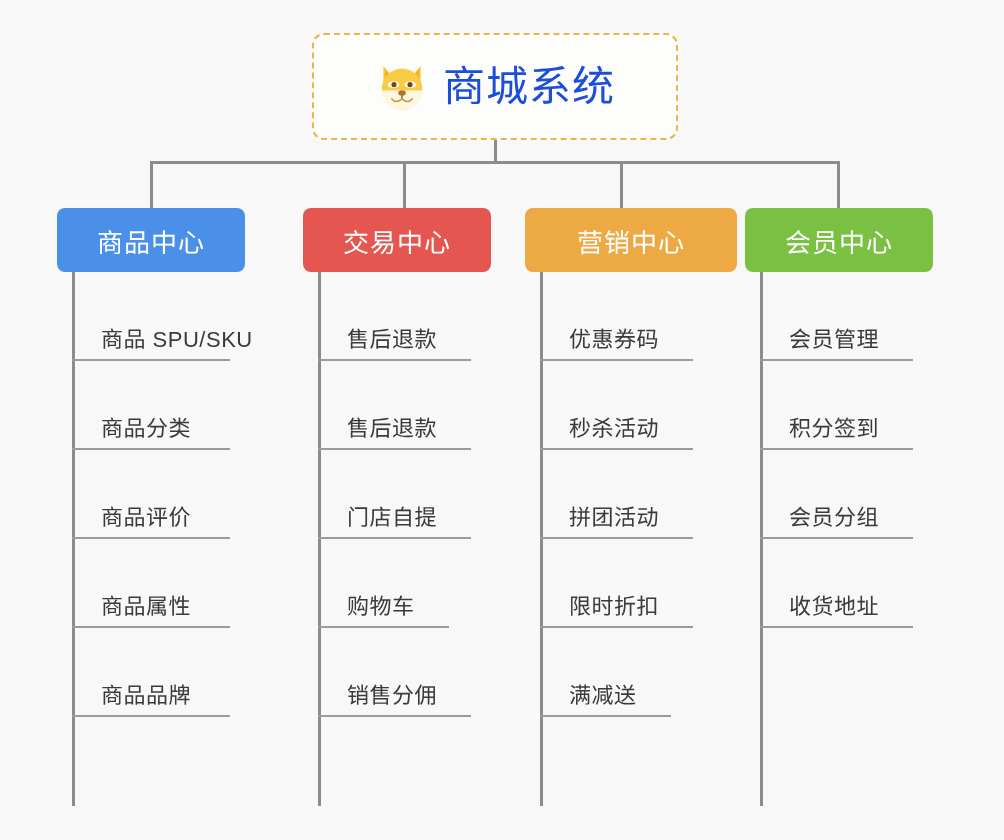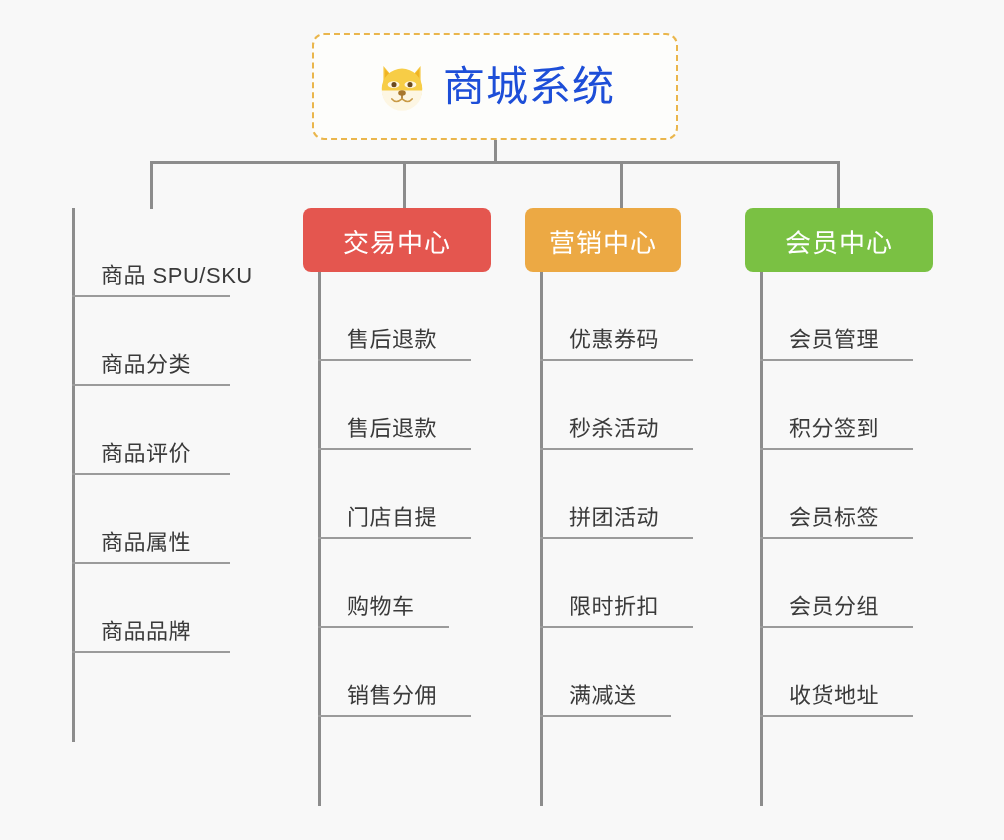--- a/index.html
+++ b/index.html
@@ -140,20 +140,21 @@
   </div>
 
   <div class="conn conn-v" style="left: 494px; top: 140px; height: 23px; background: rgb(140, 140, 140);"></div>
   <div class="conn conn-h" style="left: 150px; top: 161px; width: 690px; background: rgb(140, 140, 140);"></div>
   <div class="conn conn-v" style="left: 150px; top: 161px; height: 48px; background: rgb(140, 140, 140);"></div>
   <div class="conn conn-v" style="left: 403px; top: 161px; height: 48px; background: rgb(140, 140, 140);"></div>
   <div class="conn conn-v" style="left: 620px; top: 161px; height: 48px; background: rgb(140, 140, 140);"></div>
   <div class="conn conn-v" style="left: 837px; top: 161px; height: 48px; background: rgb(140, 140, 140);"></div>
 
   <div class="category" style="left:57px; width:188px;">
+    <div class="cat-header" style="width: 188px; background: rgb(74, 144, 232);">商品中心</div>
     <div class="branch">
       <div class="spine" style="height: 534px; background: rgb(140, 140, 140);"></div>
       <div class="leaf">
         <div class="leaf-label">商品 SPU/SKU</div>
         <div class="leaf-line" style="width:158px;"></div>
       </div>
       <div class="leaf">
         <div class="leaf-label">商品分类</div>
         <div class="leaf-line" style="width:158px;"></div>
       </div>
@@ -193,21 +194,21 @@
         <div class="leaf-line" style="width:131px;"></div>
       </div>
       <div class="leaf">
         <div class="leaf-label">销售分佣</div>
         <div class="leaf-line" style="width:153px;"></div>
       </div>
     </div>
   </div>
 
   <div class="category" style="left:525px; width:188px;">
-    <div class="cat-header" style="width: 156px; background: rgb(236, 169, 68);">营销中心</div>
+    <div class="cat-header" style="width: 212px; background: rgb(236, 169, 68);">营销中心</div>
     <div class="branch">
       <div class="spine" style="height: 534px; background: rgb(140, 140, 140);"></div>
       <div class="leaf">
         <div class="leaf-label">优惠券码</div>
         <div class="leaf-line" style="width:153px;"></div>
       </div>
       <div class="leaf">
         <div class="leaf-label">秒杀活动</div>
         <div class="leaf-line" style="width:153px;"></div>
       </div>
@@ -232,24 +233,20 @@
       <div class="spine" style="height: 534px; background: rgb(140, 140, 140);"></div>
       <div class="leaf">
         <div class="leaf-label">会员管理</div>
         <div class="leaf-line" style="width:153px;"></div>
       </div>
       <div class="leaf">
         <div class="leaf-label">积分签到</div>
         <div class="leaf-line" style="width:153px;"></div>
       </div>
       <div class="leaf">
-        <div class="leaf-label">会员标签</div>
-        <div class="leaf-line" style="width:153px;"></div>
-      </div>
-      <div class="leaf">
         <div class="leaf-label">会员分组</div>
         <div class="leaf-line" style="width:153px;"></div>
       </div>
       <div class="leaf">
         <div class="leaf-label">收货地址</div>
         <div class="leaf-line" style="width:153px;"></div>
       </div>
     </div>
   </div>
 

